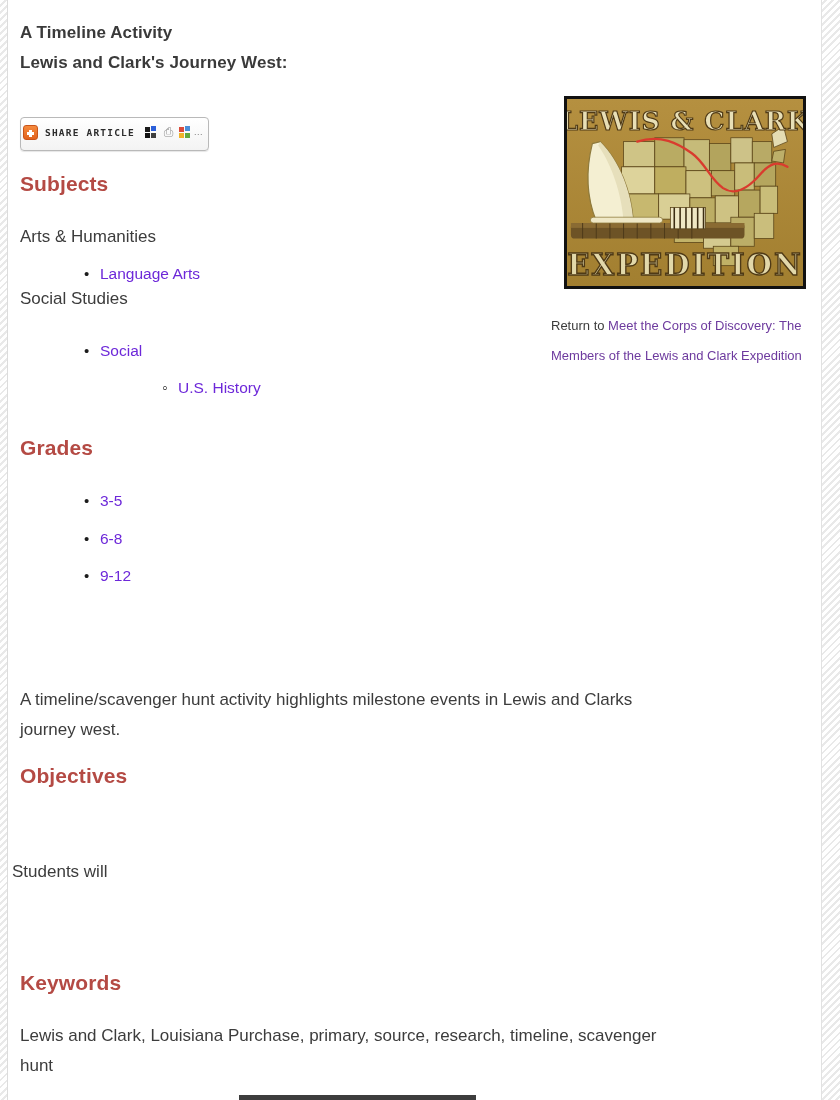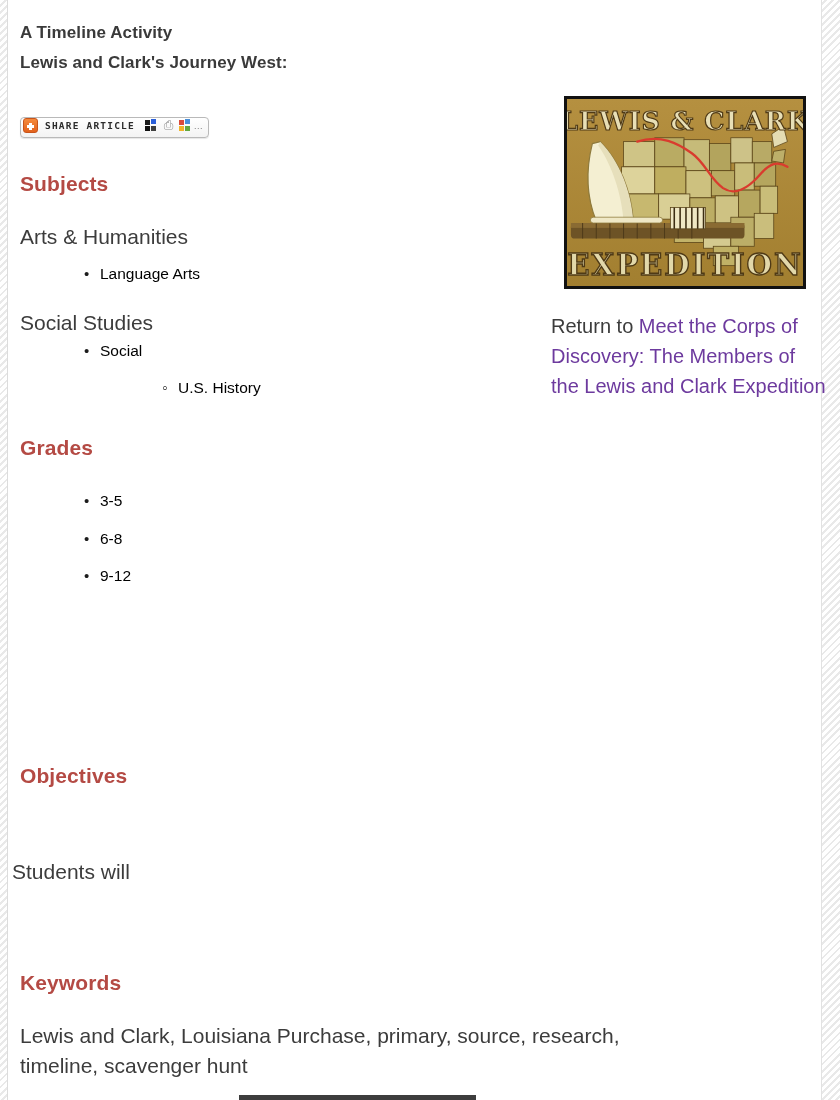--- a/index.html
+++ b/index.html
@@ -44,21 +44,21 @@
     color: #3a3a3a;
     line-height: 30px;
     letter-spacing: 0.1px;
   }
   .doc-title span { display: block; }
 
   
   .share-bar {
     position: absolute;
     left: 12px; top: 117px;
-    height: 21px;
+    height: 34px;
     display: flex;
     align-items: center;
     border: 1px solid #b9b9b9;
     border-radius: 4px;
     background: linear-gradient(#ffffff, #f3f3f3);
     padding: 0 5px 4px 2px;
     box-shadow: 0 1px 1px rgba(0,0,0,0.10);
   }
   .share-plus {
     width: 15px; height: 15px;
@@ -110,30 +110,30 @@
   h2.sec {
     position: absolute;
     margin: 0;
     font-size: 21px;
     font-weight: bold;
     color: #b44a44;
     letter-spacing: 0.1px;
   }
   .body-text {
     position: absolute;
-    font-size: 21px;
+    font-size: 17px;
     color: #3c3c3c;
     line-height: 30px;
   }
 
   
   .bul {
     position: absolute;
     font-size: 15.5px;
-    color: #000000;
+    color: #6d28d9;
     line-height: 30px;
   }
   .bul::before {
     content: "\2022";
     position: absolute;
     left: -16px;
     color: #1c1c1c;
     font-size: 15px;
   }
   .bul-hollow::before {
@@ -149,21 +149,21 @@
     border: 3px solid #111111;
     background: #84cc16;
     overflow: hidden;
   }
   .figure svg { display:block; width:100%; height:100%; }
 
   .return-block {
     position: absolute;
     left: 543px; top: 311px;
     width: 275px;
-    font-size: 20px;
+    font-size: 13px;
     line-height: 30px;
     color: #3c3c3c;
   }
   .return-block a {
     color: #6d3a9e;
     text-decoration: none;
   }
 
   
   .cut-rule {
@@ -203,29 +203,30 @@
               <i></i>
             </span>
         </span>
         <span class="share-more">...</span>
       </div>
 
       <h2 class="sec" style="left:12px; top:172px;">Subjects</h2>
 
       <div class="body-text" style="left:12px; top:222px;">Arts &amp; Humanities</div>
       <div class="bul" style="left:92px; top:259px;">Language Arts</div>
-      <div class="body-text" style="left:12px; top:308px;text-align:right;">Social Studies</div>
+      <div class="body-text" style="left:12px; top:284px;text-align:right;">Social Studies</div>
       <div class="bul" style="left:92px; top:336px;">Social</div>
       <div class="bul bul-hollow" style="left:170px; top:373px;">U.S. History</div>
 
       <h2 class="sec" style="left:12px; top:436px;">Grades</h2>
       <div class="bul" style="left:92px; top:486px;">3-5</div>
       <div class="bul" style="left:92px; top:524px;">6-8</div>
       <div class="bul" style="left:92px; top:561px;">9-12</div>
 
+      <div class="body-text" style="left:12px; top:685px; width:660px;">A timeline/scavenger hunt activity highlights milestone events in Lewis and Clarks journey west.</div>
 
       <h2 class="sec" style="left:12px; top:764px;">Objectives</h2>
       <div class="body-text" style="left:4px; top:814px;margin-top:43px;">Students will</div>
 
       <h2 class="sec" style="left:12px; top:971px;">Keywords</h2>
       <div class="body-text" style="left:12px; top:1021px; width:650px;">Lewis and Clark, Louisiana Purchase, primary, source, research, timeline, scavenger hunt</div>
 
       <div class="figure">
         <svg viewBox="0 0 242 193" preserveAspectRatio="none" aria-hidden="true">
           <defs>

